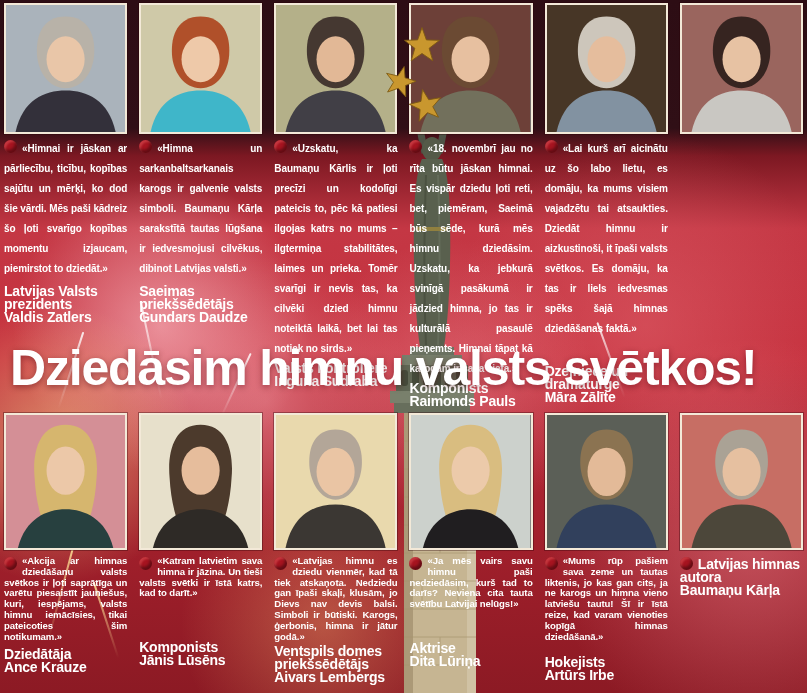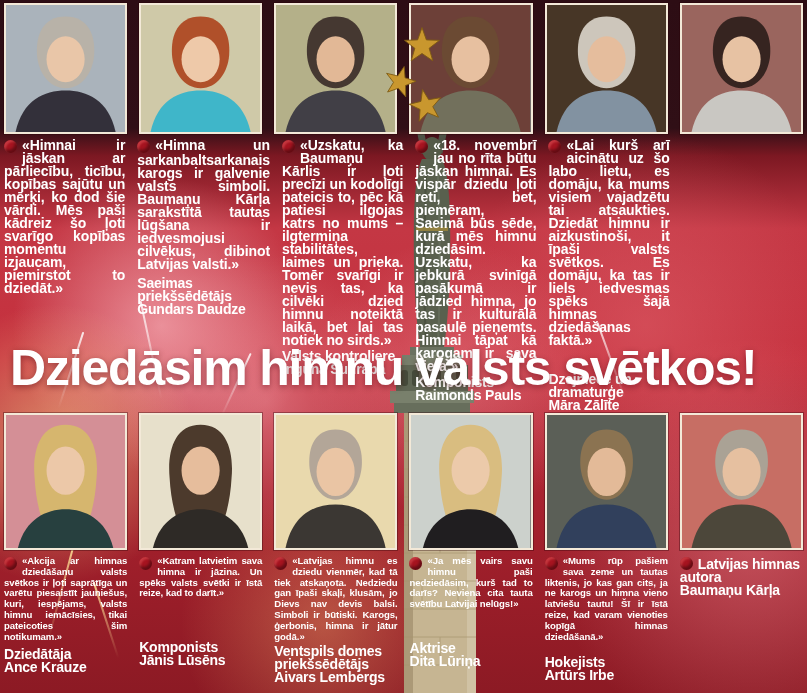--- a/index.html
+++ b/index.html
@@ -28,21 +28,21 @@
   
   .quotes{position:absolute;left:4px;right:4px;display:grid;
     grid-template-columns:repeat(6,1fr);gap:12px;z-index:3;}
   .quotes.top{top:139px;}
   .quotes.bottom{top:556px;}
   .qcell{color:#fff;}
   .bullet{float:left;width:13px;height:13px;border-radius:50%;
     background:var(--bullet-red,#a61420);margin:1px 5px 1px 0;
     box-shadow:inset -2px -3px 3px rgba(0,0,0,.4), inset 2px 2px 2px rgba(255,120,120,.35);}
   .qtext{margin:0;font-weight:bold;color:#fff;text-align:justify;
-    font-size:14px;line-height:13px;letter-spacing:-.1px;}
+    font-size:10px;line-height:20px;letter-spacing:-.1px;}
   .quotes.bottom .qtext{font-size:9.6px;line-height:10.8px;}
   .qattr{margin:6px 2px 0 0;font-weight:bold;color:#fff;text-align:left;
     white-space:pre-line;font-size:14px;line-height:13px;letter-spacing:-.2px;}
   
   .headline{position:absolute;top:308px;left:10px;z-index:4;color:#fff;
     font-size:50px;font-weight:bold;letter-spacing:-1.2px;white-space:nowrap;
     line-height:1.05;text-shadow:0 2px 6px rgba(70,0,10,.45);}
   .kicker{position:absolute;top:377px;right:12px;z-index:4;color:#fff;
     font-size:21px;font-weight:bold;letter-spacing:.2px;
     text-shadow:0 1px 3px rgba(70,0,10,.45);}
@@ -165,20 +165,23 @@
           <ellipse cx="50" cy="47" rx="16" ry="20" style="fill:var(--skin)"></ellipse>
           <path d="M8 110 C14 82 32 74 50 74 C68 74 86 82 92 110 Z" style="fill:var(--clothes)"></path>
         </svg>
     </figure>
   </div>
 
   <div class="quotes top">
     <div class="qcell">
       <span class="bullet"></span>
       <p class="qtext">«Himnai ir jāskan ar pārliecību, ticību, kopības sajūtu un mērķi, ko dod šie vārdi. Mēs paši kādreiz šo ļoti svarīgo kopības momentu izjaucam, piemirstot to dziedāt.»</p>
+      <p class="qattr">Latvijas Valsts
+prezidents
+Valdis Zatlers</p>
     </div>
     <div class="qcell">
       <span class="bullet"></span>
       <p class="qtext">«Himna un sarkanbaltsarkanais karogs ir galvenie valsts simboli. Baumaņu Kārļa sarakstītā tautas lūgšana ir iedvesmojusi cilvēkus, dibinot Latvijas valsti.»</p>
       <p class="qattr">Saeimas
 priekšsēdētājs
 Gundars Daudze</p>
     </div>
     <div class="qcell">
       <span class="bullet"></span>
@@ -256,21 +259,21 @@
 
   <div class="quotes bottom">
     <div class="qcell">
       <span class="bullet"></span>
       <p class="qtext">«Akcija ar himnas dziedāšanu valsts svētkos ir ļoti saprātīga un varētu piesaistīt jauniešus, kuri, iespējams, valsts himnu iemācīsies, tikai pateicoties šim notikumam.»</p>
       <p class="qattr">Dziedātāja
 Ance Krauze</p>
     </div>
     <div class="qcell">
       <span class="bullet"></span>
-      <p class="qtext">«Katram latvietim sava himna ir jāzina. Un spēks valsts svētki ir īstā reize, kad to darīt.»</p>
+      <p class="qtext">«Katram latvietim sava himna ir jāzina. Un tieši valsts svētki ir īstā katrs, kad to darīt.»</p>
       <p class="qattr" style="margin-top:42px;">Komponists
 Jānis Lūsēns</p>
     </div>
     <div class="qcell">
       <span class="bullet"></span>
       <p class="qtext">«Latvijas himnu es dziedu vienmēr, kad tā tiek atskaņota. Nedziedu gan īpaši skaļi, klusām, jo Dievs nav devis balsi. Simboli ir būtiski. Karogs, ģerbonis, himna ir jātur godā.»</p>
       <p class="qattr" style="margin-top:3px;">Ventspils domes
 priekšsēdētājs
 Aivars Lembergs</p>
     </div>

